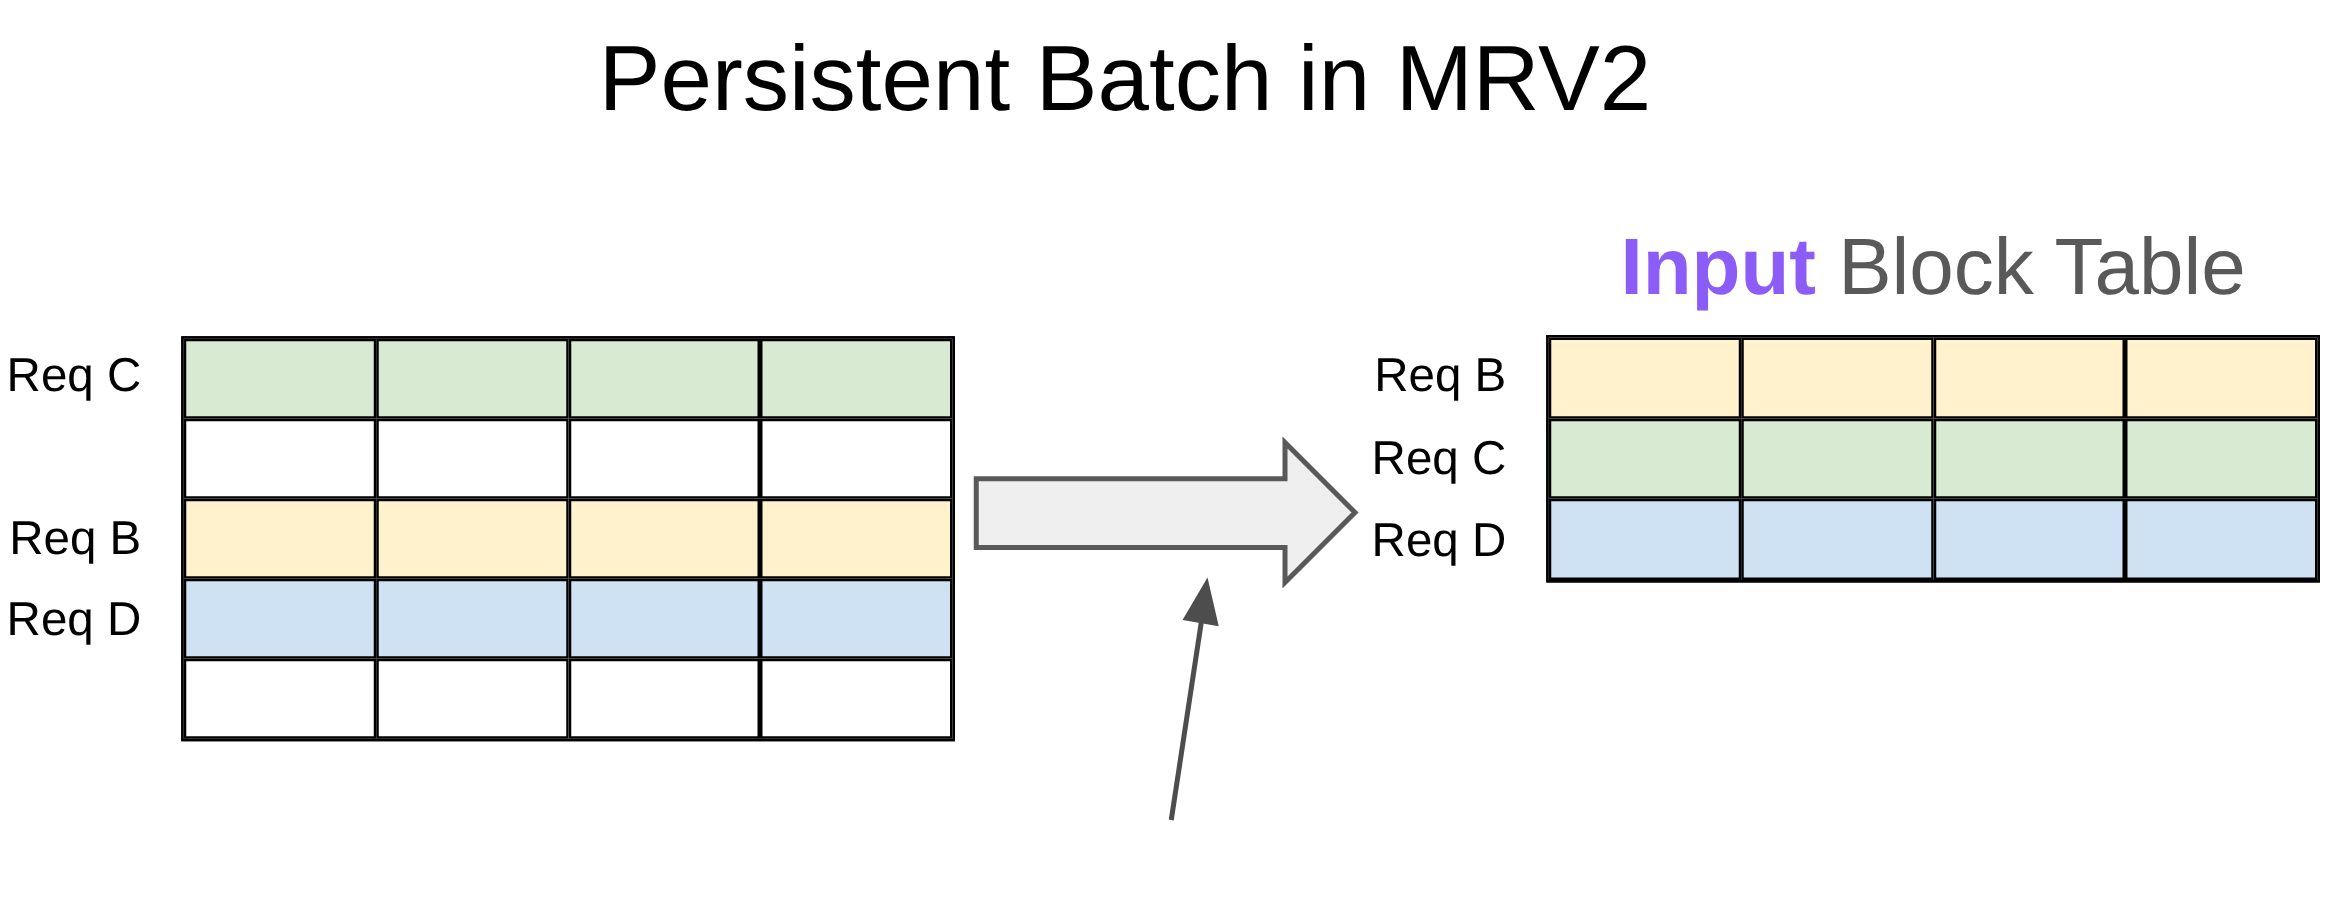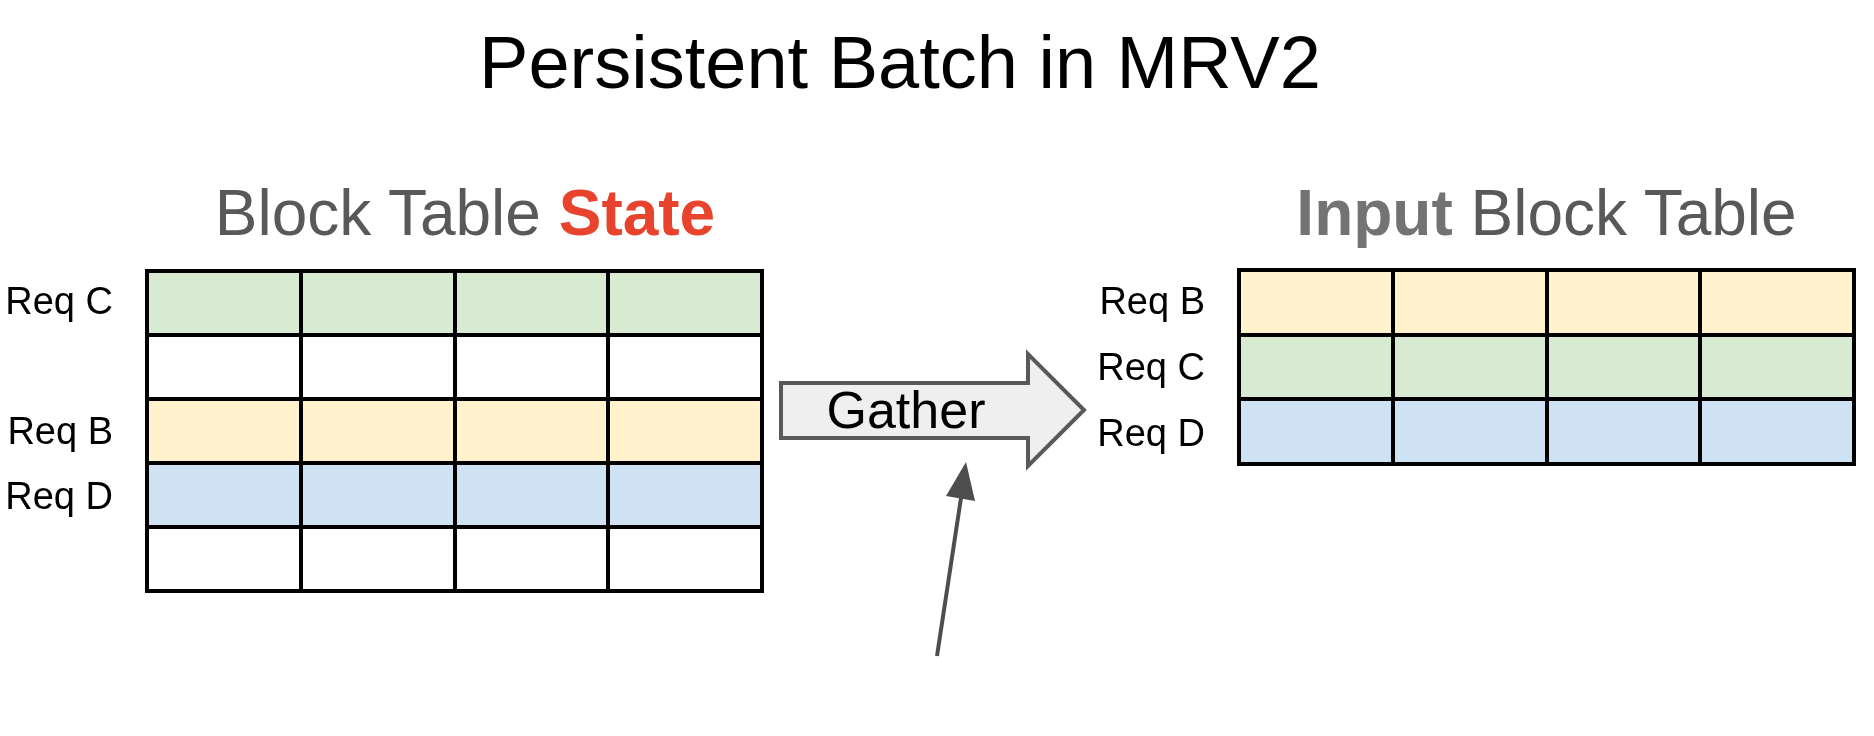--- a/index.html
+++ b/index.html
@@ -77,23 +77,22 @@
     pointer-events: none;
   }
 </style>
 </head>
 <body>
 
 <div class="canvas">
 
   <div class="title">Persistent Batch in MRV2</div>
 
-  <div class="table-heading heading-left"><span style="color: rgb(89, 89, 89);">Block Table </span><span class="accent-bold" style="color: rgb(232, 67, 45);">State</span></div>
 
-  <div class="table-heading heading-right"><span class="accent-bold" style="color: #737373;">Input</span><span style="color: rgb(89, 89, 89);"> Block Table</span></div>
+  <div class="table-heading heading-right"><span class="accent-bold" style="color: #8b5cf6;">Input</span><span style="color: rgb(89, 89, 89);"> Block Table</span></div>
 
   <div id="left-table" class="block-table" style="left: 145px; top: 269px; width: 619px; height: 324px; grid-template-rows: repeat(5, 1fr); grid-template-columns: repeat(4, 1fr);">
       <div class="block-cell" style="background-color: rgb(217, 234, 211);"></div>
       <div class="block-cell" style="background-color: rgb(217, 234, 211);"></div>
       <div class="block-cell" style="background-color: rgb(217, 234, 211);"></div>
       <div class="block-cell" style="background-color: rgb(217, 234, 211);"></div>
       <div class="block-cell" style="background-color: rgb(255, 255, 255);"></div>
       <div class="block-cell" style="background-color: rgb(255, 255, 255);"></div>
       <div class="block-cell" style="background-color: rgb(255, 255, 255);"></div>
       <div class="block-cell" style="background-color: rgb(255, 255, 255);"></div>
@@ -124,21 +123,20 @@
       <div class="block-cell" style="background-color: rgb(207, 226, 243);"></div>
       <div class="block-cell" style="background-color: rgb(207, 226, 243);"></div>
     </div>
 
   <svg class="overlay-svg" width="1874" height="736" viewBox="0 0 1874 736">
     <polygon points="781,383 1028,383 1028,354 1084,410 1028,466 1028,438 781,438" stroke-width="4" stroke-linejoin="miter" fill="#efefef" stroke="#595959"></polygon>
     <path d="M937,656 L961,498" fill="none" stroke-width="4" stroke="#4d4d4d"></path>
     <polygon points="966,462 975,501 946,496" fill="#4d4d4d"></polygon>
   </svg>
 
-  <div class="gather-label">Gather</div>
 
 
 <div class="row-label" style="left: 0px; width: 113px; top: 282px;">Req C</div>
     <div class="row-label" style="left: 0px; width: 113px; top: 412px;">Req B</div>
     <div class="row-label" style="left: 0px; width: 113px; top: 477px;">Req D</div>
     <div class="row-label" style="left: 1015px; width: 190px; top: 282px;">Req B</div>
     <div class="row-label" style="left: 1015px; width: 190px; top: 348px;">Req C</div>
     <div class="row-label" style="left: 1015px; width: 190px; top: 414px;">Req D</div>
   </div>
 

